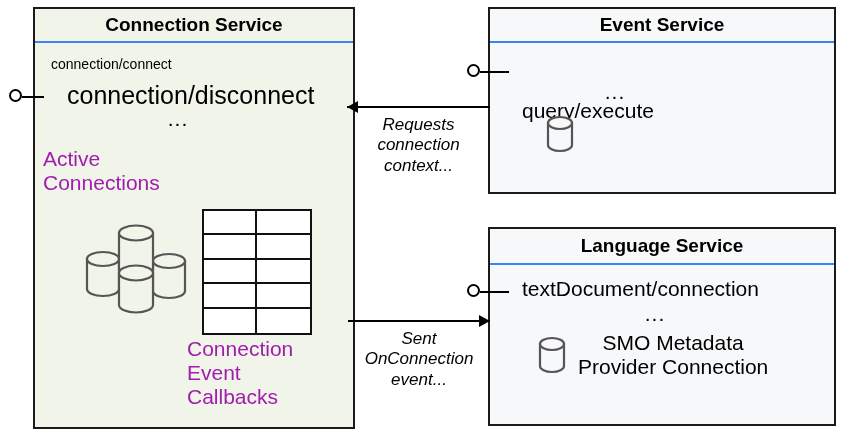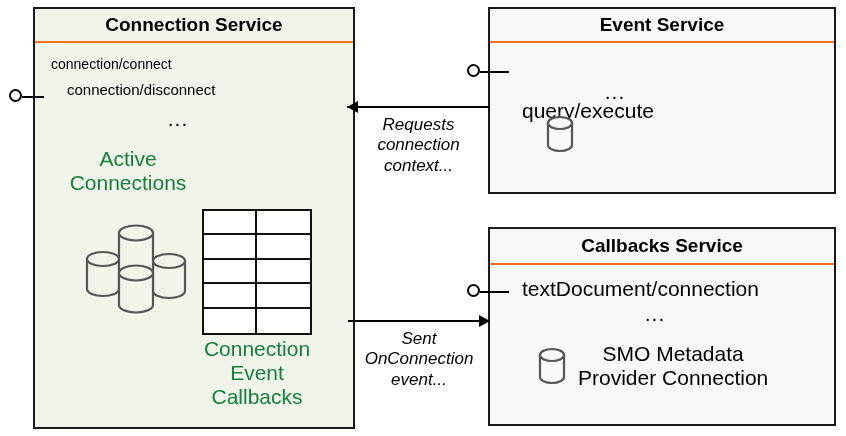--- a/index.html
+++ b/index.html
@@ -18,21 +18,21 @@
 
   
   .component {
     position: absolute;
     border: 2px solid #1a1a1a;
     background: #f7f8fa;
   }
   .component.tinted { background: #f1f4e8; }
 
   .component-header {
-    border-bottom: 2px solid #f97316;
+    border-bottom: 2px solid #3b82f6;
     text-align: center;
     font-weight: bold;
     color: #000000;
     display: flex;
     align-items: center;
     justify-content: center;
   }
   .component-body {
     position: relative;
     width: 100%;
@@ -100,22 +100,22 @@
     color: #000;
     line-height: 1.2;
     width: 100%;
     top: 14px;
     left: 0;
   }
 
   
   .artifact-label {
     position: absolute;
-    text-align: center;
-    color: #15803d;
+    text-align: left;
+    color: #a21caf;
     line-height: 1.15;
   }
   .grid-table {
     position: absolute;
     border: 2px solid #111;
     background: #ffffff;
     display: grid;
   }
   .grid-cell {
     border-right: 2px solid #111;
@@ -143,21 +143,21 @@
 <body>
 
 <div id="canvas">
 
   <div class="component tinted" style="left:33px; top:7px; width:322px; height:422px;">
     <div class="component-header" style="height:34px; font-size:19px;">Connection Service</div>
     <div class="component-body" style="height:384px;">
 
       <div class="op-list" style="position:absolute; left:16px; top:13px; font-size:14px;">connection/connect</div>
 
-      <div class="op-list" style="position:absolute; left:32px; top:38px; font-size:15px;">connection/disconnect</div>
+      <div class="op-list" style="position:absolute; left:32px; top:38px; font-size:25px;">connection/disconnect</div>
 
       <div class="ellipsis" style="position:absolute; left:0; top:64px; width:286px; font-size:21px;">...</div>
 
       <div class="artifact-label" style="left:8px; top:104px; width:170px; font-size:21px; white-space:pre-line;">Active
 Connections</div>
 
       <div style="position:absolute; left:46px; top:178px;">
         <svg width="110" height="96" viewBox="0 0 110 96">
 
           <g stroke="#555" stroke-width="2.2" fill="#f1f4e8">
@@ -225,26 +225,26 @@
       </div>
     </div>
   </div>
 
   <div class="lollipop" style="left:467px; top:64px; width:26px; height:15px;">
     <span class="ball"></span>
     <span class="stem" style="left:13px; width:29px;"></span>
   </div>
 
   <div class="component" style="left:488px; top:227px; width:348px; height:199px;">
-    <div class="component-header" style="height:36px; font-size:19px;">Callbacks Service</div>
+    <div class="component-header" style="height:36px; font-size:19px;">Language Service</div>
     <div class="component-body" style="height:159px;">
       <div class="op-list" style="position:absolute; left:32px; top:12px; font-size:21px;">textDocument/connection</div>
       <div class="ellipsis" style="position:absolute; left:0; top:37px; width:330px; font-size:21px;">...</div>
 
-      <div class="db-inline" style="left:46px; top:77px;">
+      <div class="db-inline" style="left:46px; top:66px;">
         <span>
           <svg width="32" height="42" viewBox="0 0 32 42">
             <g stroke="#555" stroke-width="2.2" fill="#f7f8fa">
               <path d="M4,10 L4,32 a12,6 0 0 0 24,0 L28,10 Z"></path>
               <ellipse cx="16" cy="10" rx="12" ry="6"></ellipse>
             </g>
           </svg>
         </span>
         <span class="cap-text" style="font-size:21px;">SMO Metadata
 Provider Connection</span>

